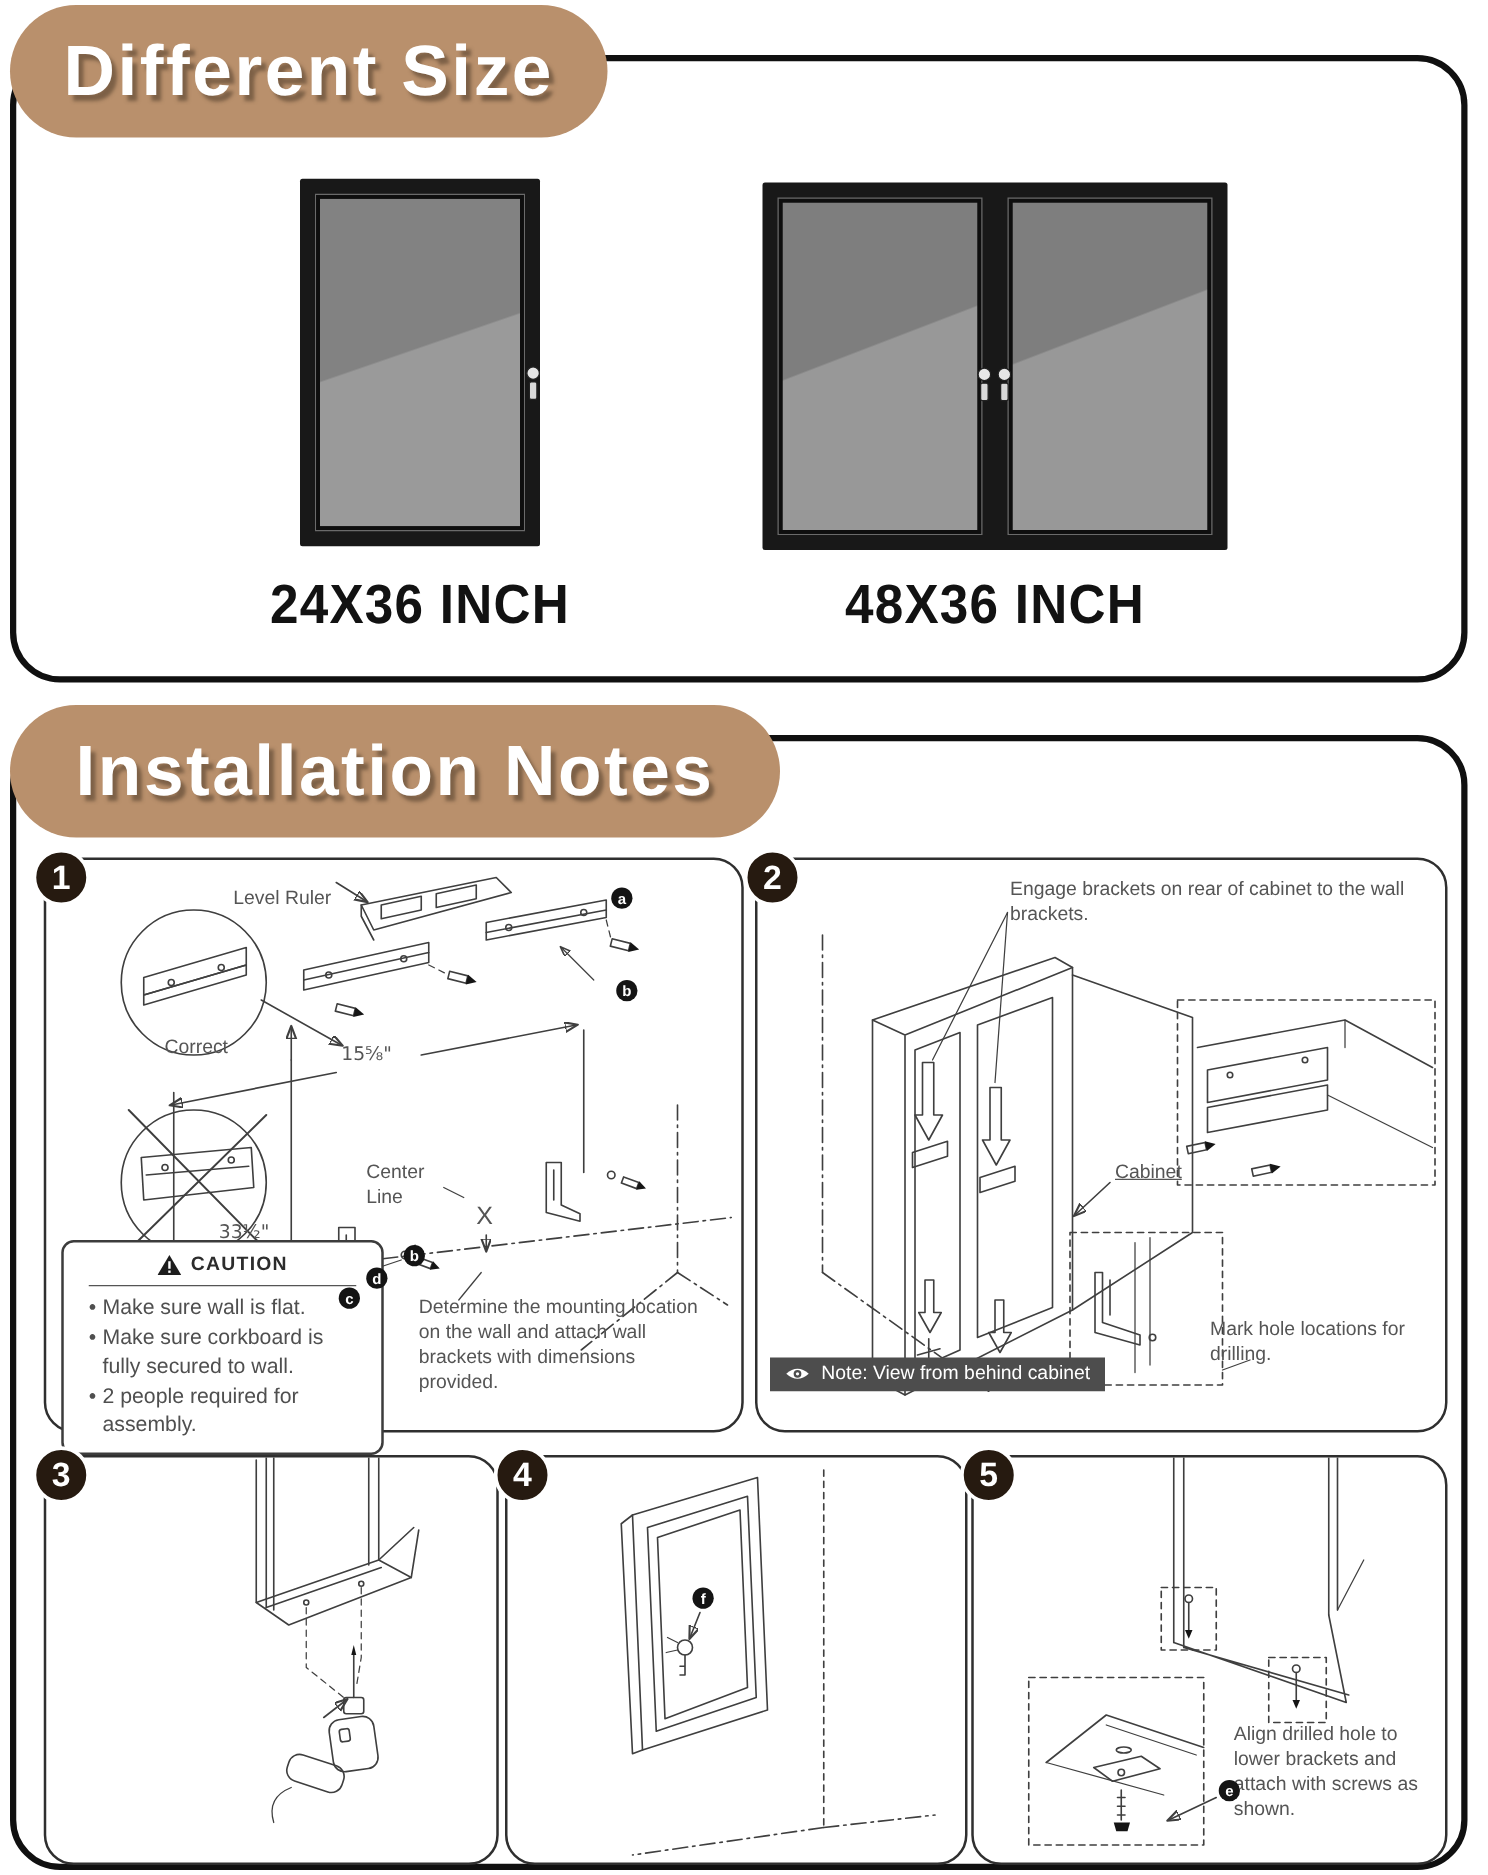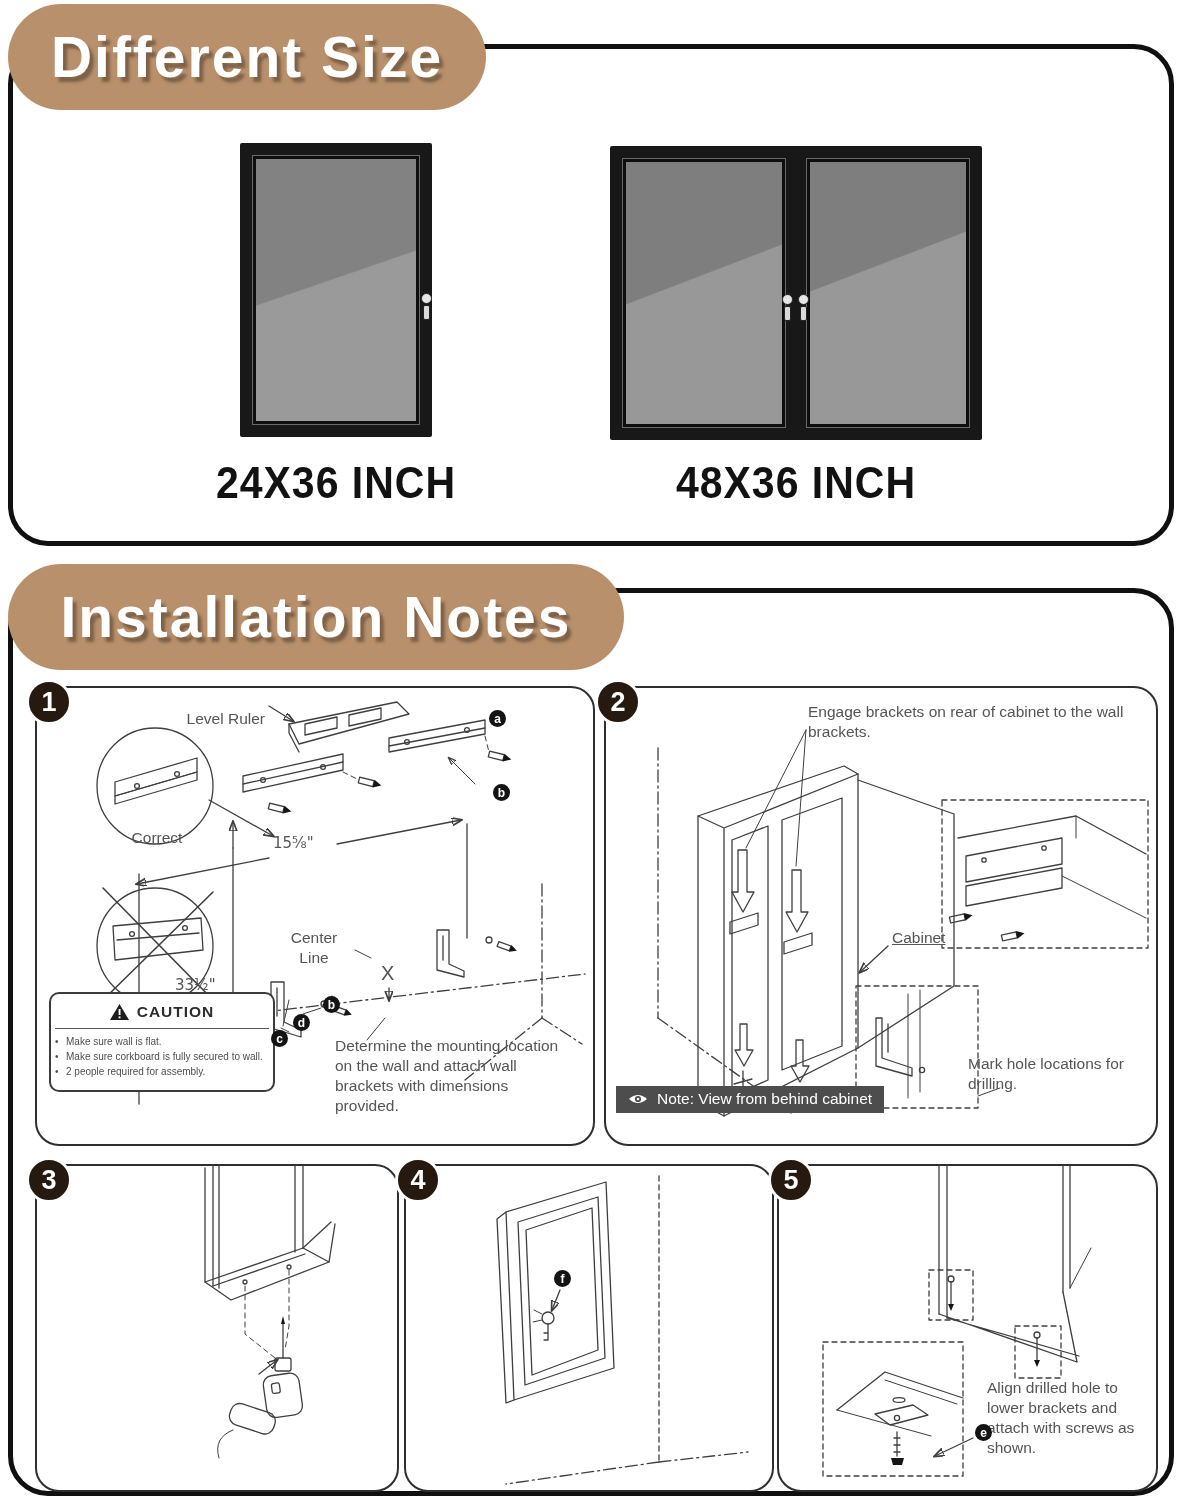--- a/index.html
+++ b/index.html
@@ -56,25 +56,25 @@
   .art .dash{stroke-dasharray:5 4;}
   .art .dd{stroke-dasharray:12 4 2 4;}
   .art .thin{stroke-width:1px;}
 
   .lbl{position:absolute;color:#555;font-size:15.5px;line-height:1.3;font-weight:400;}
   .dim{position:absolute;color:#555;font-size:15px;font-family:"DejaVu Sans","Liberation Sans",sans-serif;}
   .marker{position:absolute;width:17px;height:17px;border-radius:50%;background:#141414;color:#fff;
           font-size:12px;font-weight:700;display:flex;align-items:center;justify-content:center;z-index:4;}
 
   .caution{position:absolute;left:12px;top:304px;width:214px;border:2px solid #3c3c3c;border-radius:10px;
-           padding:9px 4px;background:#fff;}
+           padding:9px 20px;background:#fff;}
   .caution-head{display:flex;align-items:center;justify-content:center;gap:8px;}
   .caution-title{font-size:15.5px;font-weight:700;color:#2c2c2c;letter-spacing:1px;}
   .caution .rule{border:none;border-top:1.6px solid #555;margin:7px 0 6px;}
-  .caution ul{margin:0;padding:0;list-style:none;font-size:10px;color:#4f4f4f;line-height:1.32;}
+  .caution ul{margin:0;padding:0;list-style:none;font-size:17px;color:#4f4f4f;line-height:1.32;}
   .caution li{padding-left:11px;position:relative;margin-bottom:2px;}
   .caution li::before{content:"•";position:absolute;left:0;color:#4f4f4f;}
 
   .note-badge{position:absolute;left:10px;top:398px;background:#4d4d4d;color:#fff;font-size:15.5px;
               display:flex;align-items:center;gap:9px;padding:4px 12px 5px;z-index:4;}
 </style>
 </head>
 <body>
 
 <div class="canvas">
@@ -198,21 +198,21 @@
       <path d="M348,330 L330,352" class="thin"></path>
 
       <path d="M505,196 V330" class="dd"></path>
       <path d="M505,330 L545,356" class="dd"></path>
       <path d="M505,330 L428,392" class="dd"></path>
     </svg>
     <div class="lbl" style="left:120px;top:6px;width:108px;text-align:right;margin-top:15px;">Level Ruler</div>
     <div class="lbl" style="left:78px;top:140px;width:84px;text-align:center;">Correct</div>
     <div class="dim" style="left:236px;top:146px;">15⅝"</div>
     <div class="dim" style="left:138px;top:288px;">33½"</div>
-    <div class="lbl" style="left:244px;top:240px;width:66px;text-align:center;">Center Line</div>
+    <div class="lbl" style="left:256px;top:240px;width:66px;">Center Line</div>
     <div class="lbl" style="left:344px;top:272px;font-size:20px;">X</div>
     <div class="marker" style="left:452px;top:22px;">a</div>
     <div class="marker" style="left:456px;top:96px;">b</div>
     <div class="marker" style="left:234px;top:342px;">c</div>
     <div class="marker" style="left:256px;top:326px;">d</div>
     <div class="marker" style="left:286px;top:308px;">b</div>
     <div class="caution">
       <div class="caution-head">
         <svg width="19" height="16" viewBox="0 0 19 16">
             <path d="M9.5,0 L19,16 H0 Z" fill="#1d1d1d"></path>

